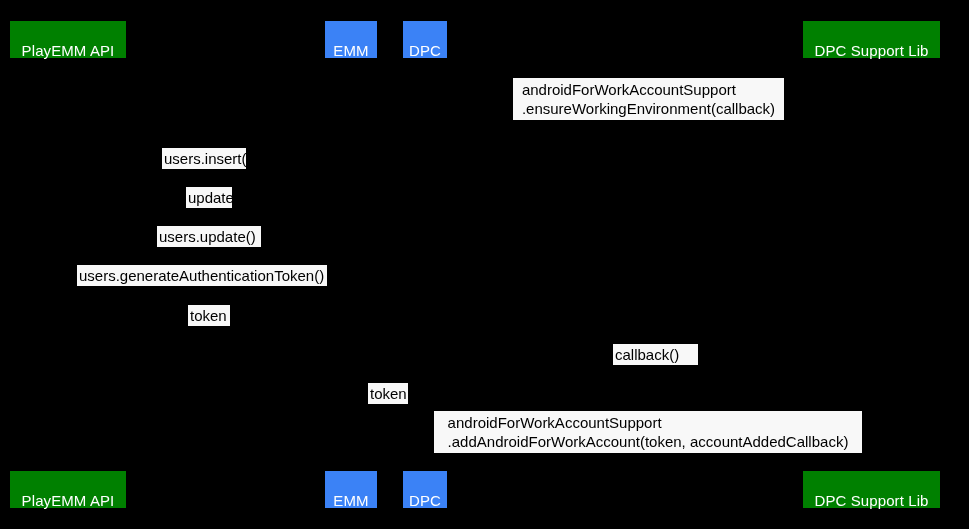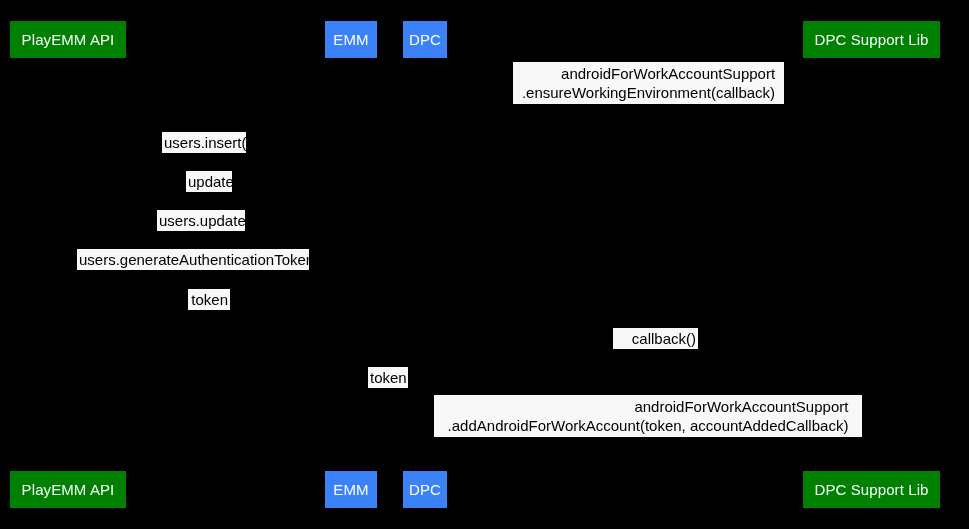--- a/index.html
+++ b/index.html
@@ -14,21 +14,21 @@
     height: 529px;
     background: #000000;
     overflow: hidden;
     font-family: "Liberation Sans", sans-serif;
   }
 
   
   .participant {
     position: absolute;
     display: flex;
-    align-items: center;
+    align-items: flex-end;
     justify-content: center;
     box-sizing: border-box;
     color: #ffffff;
     font-size: 15px;
     line-height: 1;
     white-space: nowrap;
     letter-spacing: 0.1px;
   }
   .participant.green { background: #008000; }
   .participant.blue  { background: #3b82f6; }
@@ -47,24 +47,25 @@
     background: #000000;
   }
 
   
   .msg-label {
     position: absolute;
     background: #f8f8f8;
     color: #000000;
     font-size: 15px;
     line-height: 19px;
-    text-align: right;
+    text-align: left;
     white-space: pre;
     box-sizing: border-box;
     padding: 1px 2px;
+    margin-top: 16px;
   }
   .msg-label.two-line {
     line-height: 19px;
     padding: 2px 3px;
   }
 </style>
 </head>
 <body>
 
 <div id="canvas">
@@ -97,23 +98,23 @@
     <span>DPC Support Lib</span>
   </div>
 
   <div class="msg-label two-line" style="left:513px; top:62px; width:271px; height:42px; display:flex; flex-direction:column; align-items:center; justify-content:center;">androidForWorkAccountSupport
 .ensureWorkingEnvironment(callback)</div>
 
   <div class="msg-label" style="left:162px; top:132px; width:84px; height:21px;">users.insert()</div>
 
   <div class="msg-label" style="left:186px; top:171px; width:46px; height:21px;">update</div>
 
-  <div class="msg-label" style="left:157px; top:210px; width:88px; height:21px;">users.update()</div>
+  <div class="msg-label" style="left:157px; top:210px; width:104px; height:21px;">users.update()</div>
 
-  <div class="msg-label" style="left:77px; top:249px; width:232px; height:21px;">users.generateAuthenticationToken()</div>
+  <div class="msg-label" style="left:77px; top:249px; width:250px; height:21px;">users.generateAuthenticationToken()</div>
 
   <div class="msg-label" style="left:188px; top:289px; width:42px; height:21px;">token</div>
 
   <div class="msg-label" style="left:613px; top:328px; width:85px; height:21px;">callback()</div>
 
   <div class="msg-label" style="left:368px; top:367px; width:40px; height:21px;">token</div>
 
   <div class="msg-label two-line" style="left:434px; top:395px; width:428px; height:42px; display:flex; flex-direction:column; align-items:center; justify-content:center;">androidForWorkAccountSupport
 .addAndroidForWorkAccount(token, accountAddedCallback)</div>
 

